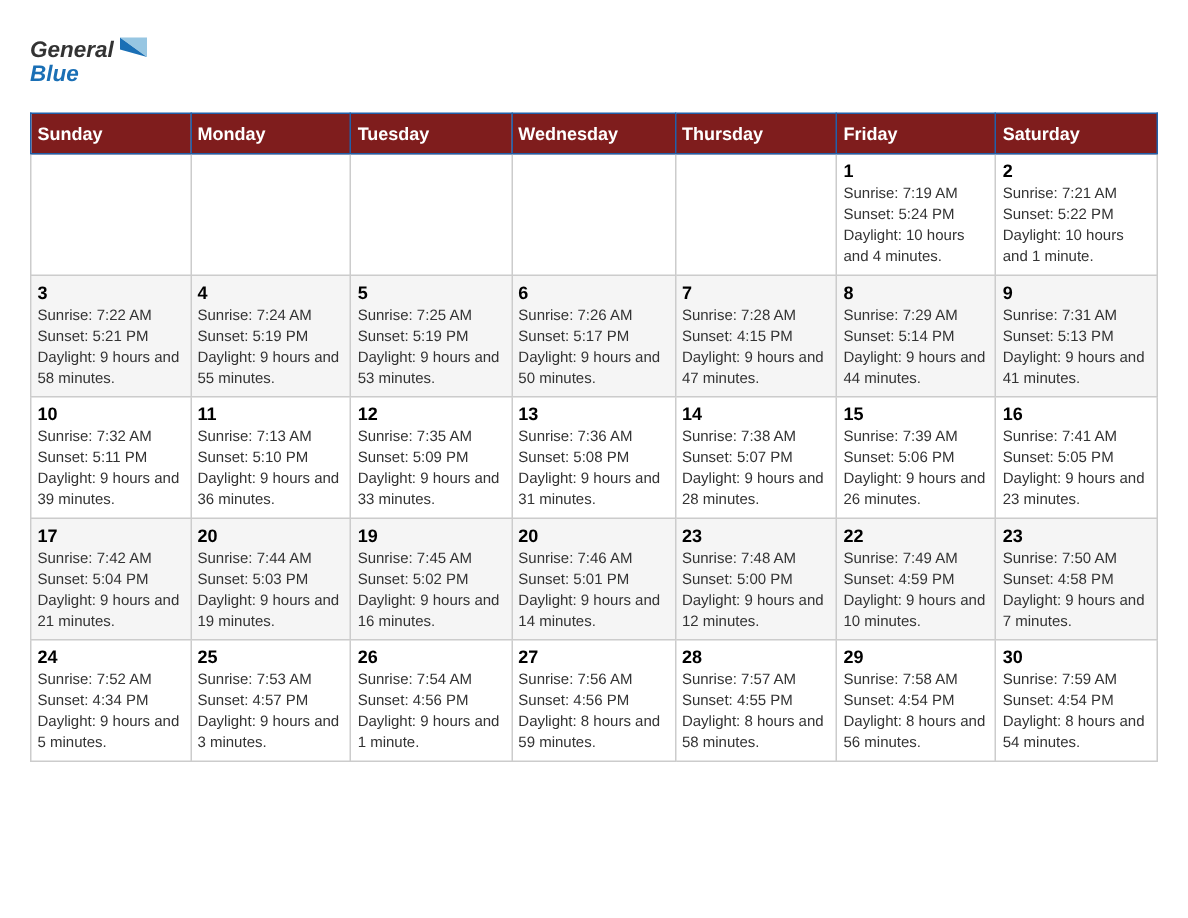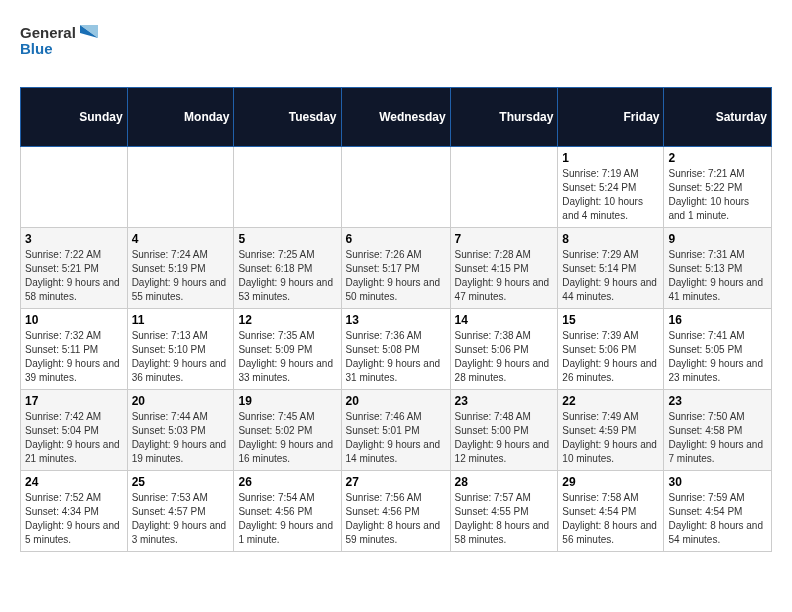--- a/index.html
+++ b/index.html
@@ -7,21 +7,22 @@
       font-family: Arial, sans-serif;
       background: #fff;
       width: 792px;
       min-height: 612px;
       padding: 20px;
     }
     .header {
       display: flex;
       justify-content: space-between;
       align-items: flex-start;
-      margin-bottom: 22px;
+      margin-bottom: 10px;
+      font-style: italic;
     }
     .logo {
       display: flex;
       align-items: center;
       gap: 4px;
     }
     .title-block { text-align: right; }
     .month-title {
       font-size: 36px;
       font-weight: bold;
@@ -30,24 +31,24 @@
     .subtitle {
       font-size: 14px;
       color: #555;
     }
     table {
       width: 100%;
       border-collapse: collapse;
       font-size: 11px;
     }
     thead tr th {
-      background-color: #0f172a;
+      background-color: #7f1d1d;
       color: #fff;
-      padding: 22px 4px;
-      text-align: right;
+      padding: 6px 4px;
+      text-align: left;
       font-size: 12px;
       font-weight: bold;
       border: 1px solid #2060aa;
     }
     tbody tr td {
       border: 1px solid #ccc;
       vertical-align: top;
       padding: 4px;
       height: 80px;
       width: 113px;
@@ -132,21 +133,21 @@
         <td>
           <span class="day-num">4</span>
           <div class="day-info">Sunrise: 7:24 AM
 Sunset: 5:19 PM
 Daylight: 9 hours
 and 55 minutes.</div>
         </td>
         <td>
           <span class="day-num">5</span>
           <div class="day-info">Sunrise: 7:25 AM
-Sunset: 6:18 PM
+Sunset: 5:19 PM
 Daylight: 9 hours
 and 53 minutes.</div>
         </td>
         <td>
           <span class="day-num">6</span>
           <div class="day-info">Sunrise: 7:26 AM
 Sunset: 5:17 PM
 Daylight: 9 hours
 and 50 minutes.</div>
         </td>
@@ -197,21 +198,21 @@
         <td>
           <span class="day-num">13</span>
           <div class="day-info">Sunrise: 7:36 AM
 Sunset: 5:08 PM
 Daylight: 9 hours
 and 31 minutes.</div>
         </td>
         <td>
           <span class="day-num">14</span>
           <div class="day-info">Sunrise: 7:38 AM
-Sunset: 5:06 PM
+Sunset: 5:07 PM
 Daylight: 9 hours
 and 28 minutes.</div>
         </td>
         <td>
           <span class="day-num">15</span>
           <div class="day-info">Sunrise: 7:39 AM
 Sunset: 5:06 PM
 Daylight: 9 hours
 and 26 minutes.</div>
         </td>

